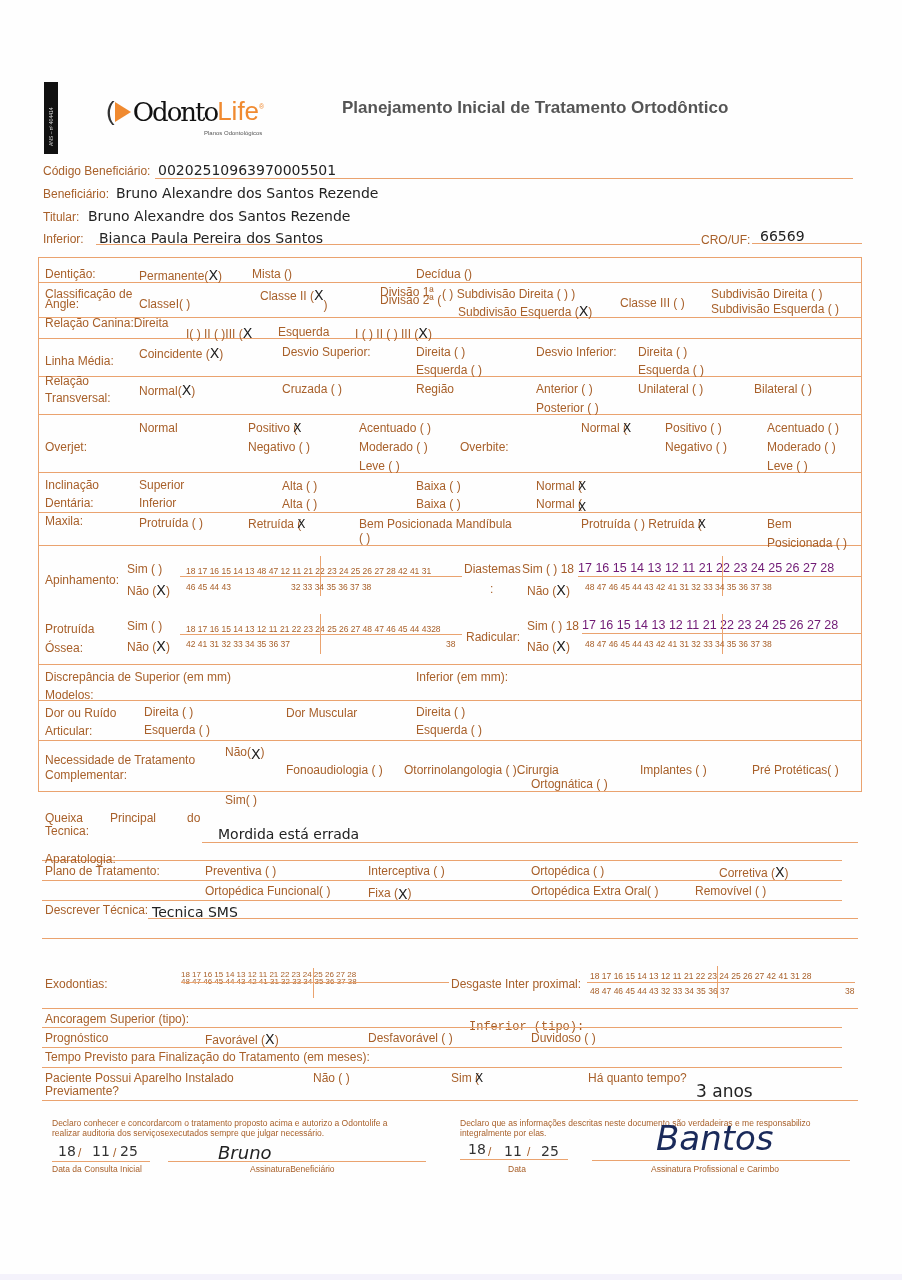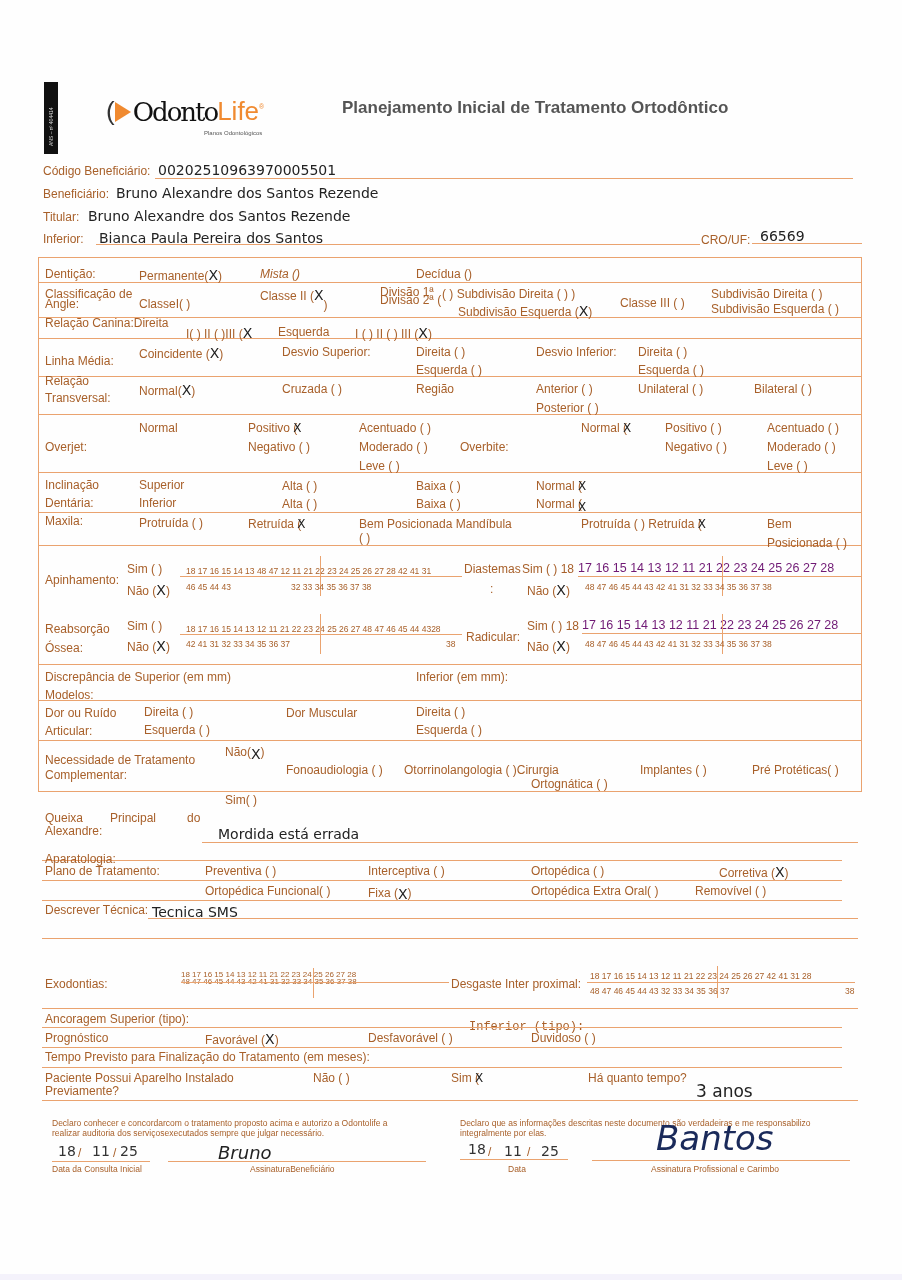--- a/index.html
+++ b/index.html
@@ -50,21 +50,21 @@
 <div class="hl" style="left:38px;top:414px;width:824px;"></div>
 <div class="hl" style="left:38px;top:472px;width:824px;"></div>
 <div class="hl" style="left:38px;top:512px;width:824px;"></div>
 <div class="hl" style="left:38px;top:545px;width:824px;"></div>
 <div class="hl" style="left:38px;top:664px;width:824px;"></div>
 <div class="hl" style="left:38px;top:700px;width:824px;"></div>
 <div class="hl" style="left:38px;top:740px;width:824px;"></div>
 
 <div class="abs lbl" style="left:45px;top:267px;">Dentição:</div>
 <div class="abs lbl" style="left:139px;top:267px;"><span>Permanente(</span><span class="mark">X</span><span>)</span></div>
-<div class="abs lbl" style="left:260px;top:267px;font-style:italic;">Mista ()</div>
+<div class="abs lbl" style="left:252px;top:267px;">Mista ()</div>
 <div class="abs lbl" style="left:416px;top:267px;">Decídua ()</div>
 
 <div class="abs lbl" style="left:45px;top:288px;line-height:12px;">Classificação de</div>
 <div class="abs lbl" style="left:45px;top:298px;line-height:12px;">Angle:</div>
 <div class="abs lbl" style="left:139px;top:297px;">ClasseI(    )</div>
 <div class="abs lbl" style="left:260px;top:287px;"><span>Classe II (</span><span class="mark">X</span><span style="position:relative;top:9px;">)</span></div>
 <div class="abs lbl" style="left:380px;top:287px;line-height:11px;">Divisão 1ª</div>
 <div class="abs lbl" style="left:380px;top:295px;line-height:11px;">Divisão 2ª (</div>
 <div class="abs lbl" style="left:442px;top:287px;">( ) Subdivisão Direita ( )  )</div>
 <div class="abs lbl" style="left:458px;top:303px;"><span>Subdivisão Esquerda (</span><span class="mark">X</span><span>)</span></div>
@@ -142,21 +142,21 @@
 
 <div class="abs lbl" style="left:464px;top:562px;">Diastemas</div>
 <div class="abs lbl" style="left:490px;top:582px;">:</div>
 <div class="abs lbl" style="left:522px;top:562px;">Sim ( ) 18</div>
 <div class="abs teethB" style="left:578px;top:561px;">17 16 15 14 13 12 11 21 22 23 24 25 26 27 28</div>
 <div class="hl" style="left:578px;top:576px;width:284px;"></div>
 <div class="vl" style="left:722px;top:556px;height:40px;"></div>
 <div class="abs lbl" style="left:527px;top:582px;"><span>Não (</span><span class="mark">X</span><span>)</span></div>
 <div class="abs teeth" style="left:585px;top:582px;">48 47 46 45 44 43 42 41 31 32 33 34 35 36 37 38</div>
 
-<div class="abs lbl" style="left:45px;top:622px;">Reabsorção</div>
+<div class="abs lbl" style="left:45px;top:622px;">Protruída</div>
 <div class="abs lbl" style="left:45px;top:641px;">Óssea:</div>
 <div class="abs lbl" style="left:127px;top:619px;">Sim ( )</div>
 <div class="abs lbl" style="left:127px;top:638px;"><span>Não (</span><span class="mark">X</span><span>)</span></div>
 <div class="abs teeth" style="left:186px;top:624px;">18 17 16 15 14 13 12 11 21 22 23 24 25 26 27 48 47 46 45 44 4328</div>
 <div class="hl" style="left:180px;top:634px;width:282px;"></div>
 <div class="vl" style="left:320px;top:614px;height:40px;"></div>
 <div class="abs teeth" style="left:186px;top:639px;">42 41 31 32 33 34 35 36 37</div>
 <div class="abs teeth" style="left:446px;top:639px;">38</div>
 
 <div class="abs lbl" style="left:466px;top:630px;">Radicular:</div>
@@ -185,21 +185,21 @@
 <div class="abs lbl" style="left:225px;top:793px;text-align:center;">Sim(          )</div>
 <div class="abs lbl" style="left:286px;top:763px;">Fonoaudiologia (    )</div>
 <div class="abs lbl" style="left:404px;top:763px;">Otorrinolangologia (    )Cirurgia</div>
 <div class="abs lbl" style="left:531px;top:777px;">Ortognática (    )</div>
 <div class="abs lbl" style="left:640px;top:763px;">Implantes (    )</div>
 <div class="abs lbl" style="left:752px;top:763px;">Pré Protéticas(    )</div>
 
 <div class="abs lbl" style="left:45px;top:811px;">Queixa</div>
 <div class="abs lbl" style="left:110px;top:811px;">Principal</div>
 <div class="abs lbl" style="left:187px;top:811px;">do</div>
-<div class="abs lbl" style="left:45px;top:824px;">Alexandre:</div>
+<div class="abs lbl" style="left:45px;top:824px;">Tecnica:</div>
 <div class="abs val" style="left:218px;top:826px;">Mordida está errada</div>
 <div class="hl" style="left:202px;top:842px;width:656px;"></div>
 
 <div class="hl" style="left:42px;top:860px;width:800px;"></div>
 <div class="abs lbl" style="left:45px;top:864px;">Plano de Tratamento:</div>
 <div class="abs lbl" style="left:205px;top:864px;">Preventiva (    )</div>
 <div class="abs lbl" style="left:368px;top:864px;">Interceptiva (    )</div>
 <div class="abs lbl" style="left:531px;top:864px;">Ortopédica (    )</div>
 <div class="abs lbl" style="left:695px;top:864px;margin-left:24px;"><span>Corretiva (</span><span class="mark">X</span><span>)</span></div>
 <div class="hl" style="left:42px;top:880px;width:800px;"></div>

